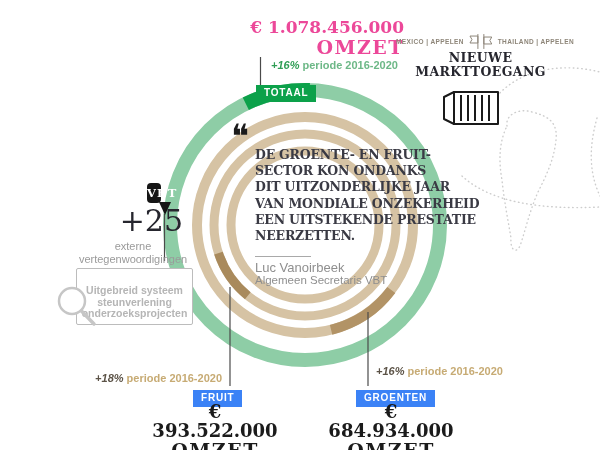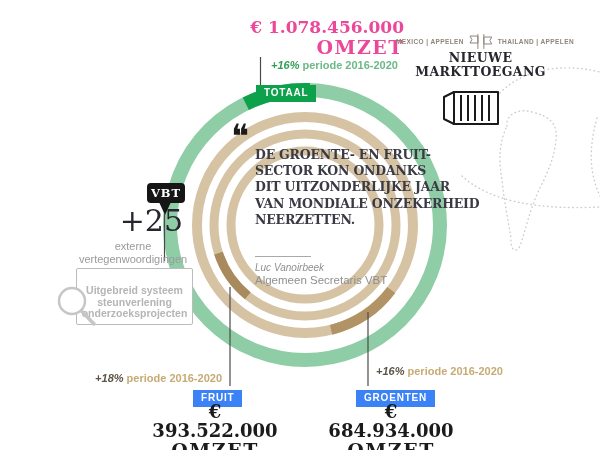--- a/index.html
+++ b/index.html
@@ -19,36 +19,36 @@
   .growth b{font-weight:bold;font-style:italic;}
   .g-green b{color:#2f9e55;} .g-green span{color:#6db887;font-weight:bold;}
   .g-tan b{color:#5c5347;} .g-tan span{color:#c7ab74;font-weight:bold;}
   
   .flags-row{left:396px;top:33px;width:178px;display:flex;align-items:center;justify-content:center;gap:4px;}
   .flag-label{font-size:6.5px;letter-spacing:.4px;color:#8d8578;white-space:nowrap;font-weight:bold;}
   .market-title{left:408px;top:51px;width:145px;text-align:center;
                 font-family:"DejaVu Serif","Liberation Serif",serif;font-weight:bold;
                 font-size:12.5px;line-height:13.5px;letter-spacing:.4px;color:#26262e;}
   
-  .vbt-badge{left:147px;top:183px;width:38px;height:20px;background:#161616;border-radius:4px;
+  .vbt-badge{left:147px;top:183px;width:14px;height:20px;background:#161616;border-radius:4px;
              color:#fff;font-family:"DejaVu Serif","Liberation Serif",serif;font-weight:bold;
              font-size:11.5px;letter-spacing:1px;text-align:center;line-height:20px;z-index:2;}
   .vbt-tail{left:159px;top:202px;width:0;height:0;border-left:6px solid transparent;
             border-right:6px solid transparent;border-top:13px solid #161616;z-index:2;}
   .plus25{left:83px;top:204px;width:100px;text-align:right;
           font-family:"DejaVu Serif","Liberation Serif",serif;font-size:30px;line-height:34px;color:#26262e;}
   .ext-caption{left:58px;top:240px;width:150px;text-align:center;font-size:11px;line-height:13px;color:#9a9a9a;}
   .gray-box{left:76px;top:268px;width:115px;background:#fff;border:1.5px solid #bcbcbc;border-radius:2px;
             padding:16px 0 4px;text-align:center;font-size:10.5px;font-weight:bold;line-height:11.5px;color:#b5b5b5;z-index:2;}
   
   .quote-mark{left:231px;top:119px;font-family:"DejaVu Sans",sans-serif;font-size:34px;line-height:34px;color:#1b1b1b;}
   .quote-text{left:255px;top:147px;width:212px;font-family:"DejaVu Serif","Liberation Serif",serif;
               font-weight:bold;font-size:12.5px;line-height:16.2px;letter-spacing:-.2px;color:#3a3a44;white-space:nowrap;}
   .divider{left:255px;top:256px;width:56px;border-top:1px solid #a9a9a9;height:0;}
-  .author{left:255px;top:261px;font-size:10px;line-height:13px;color:#8f8f8f;font-style:italic;}
+  .author{left:255px;top:261px;font-size:13px;line-height:13px;color:#8f8f8f;}
   .role{left:255px;top:274px;font-size:11.5px;line-height:13px;color:#8f8f8f;}
   
   .fruit-growth{left:90px;top:372px;width:132px;text-align:right;}
   .fruit-badge{left:193px;top:387px;}
   .fruit-amounts{left:145px;top:402px;width:140px;text-align:center;color:#1b1b1b;}
   .gro-growth{left:376px;top:365px;width:150px;text-align:left;}
   .gro-badge{left:356px;top:387px;}
   .gro-amounts{left:320px;top:402px;width:142px;text-align:center;color:#1b1b1b;}
   .z1{z-index:1;} .z3{z-index:3;}
 </style>
@@ -140,20 +140,21 @@
     <circle cx="22" cy="18" r="13" fill="#ffffff" stroke="#c6c6c6" stroke-width="2.5"></circle>
     <line x1="31.5" y1="28" x2="44" y2="41" stroke="#c6c6c6" stroke-width="3.5" stroke-linecap="round"></line>
   </svg>
 
   <div class="abs quote-mark z1">❝</div>
   <div class="abs quote-text z1">
     <div>DE GROENTE- EN FRUIT-</div>
     <div>SECTOR KON ONDANKS</div>
     <div>DIT UITZONDERLIJKE JAAR</div>
     <div>VAN MONDIALE ONZEKERHEID</div>
+    <div>EEN UITSTEKENDE PRESTATIE</div>
     <div>NEERZETTEN.</div>
   </div>
   <div class="abs divider z1"></div>
   <div class="abs author z1">Luc Vanoirbeek</div>
   <div class="abs role z1">Algemeen Secretaris VBT</div>
 
   <div class="abs growth g-tan fruit-growth z1">
     <b>+18%</b>
     <span>periode 2016-2020</span>
   </div>

